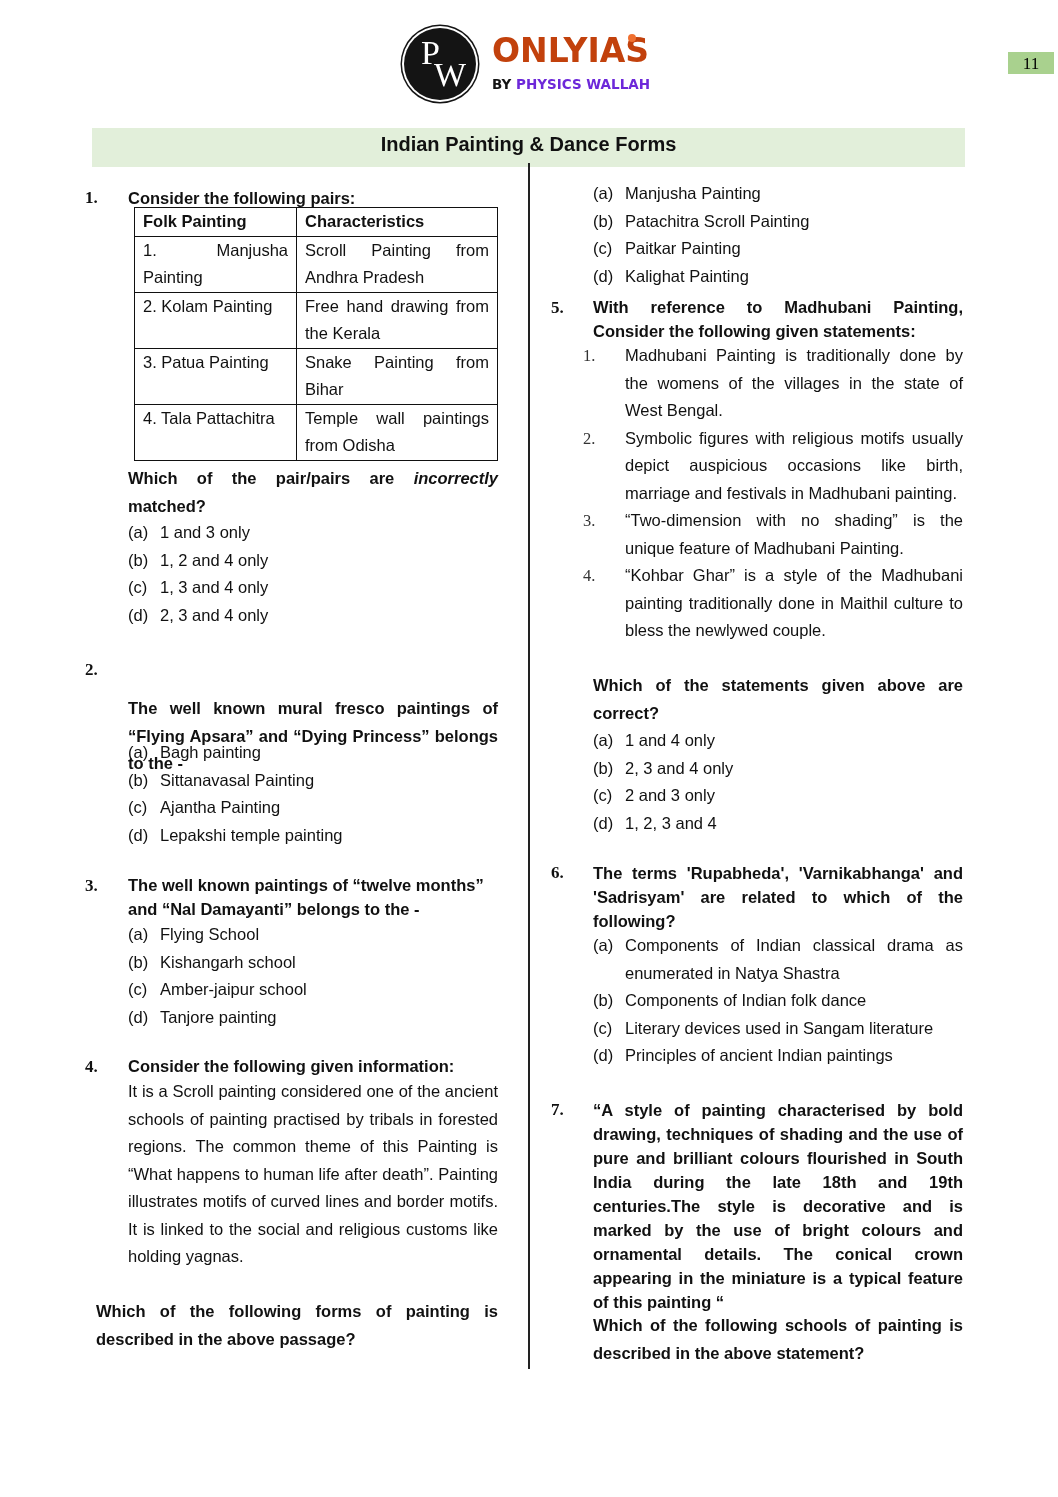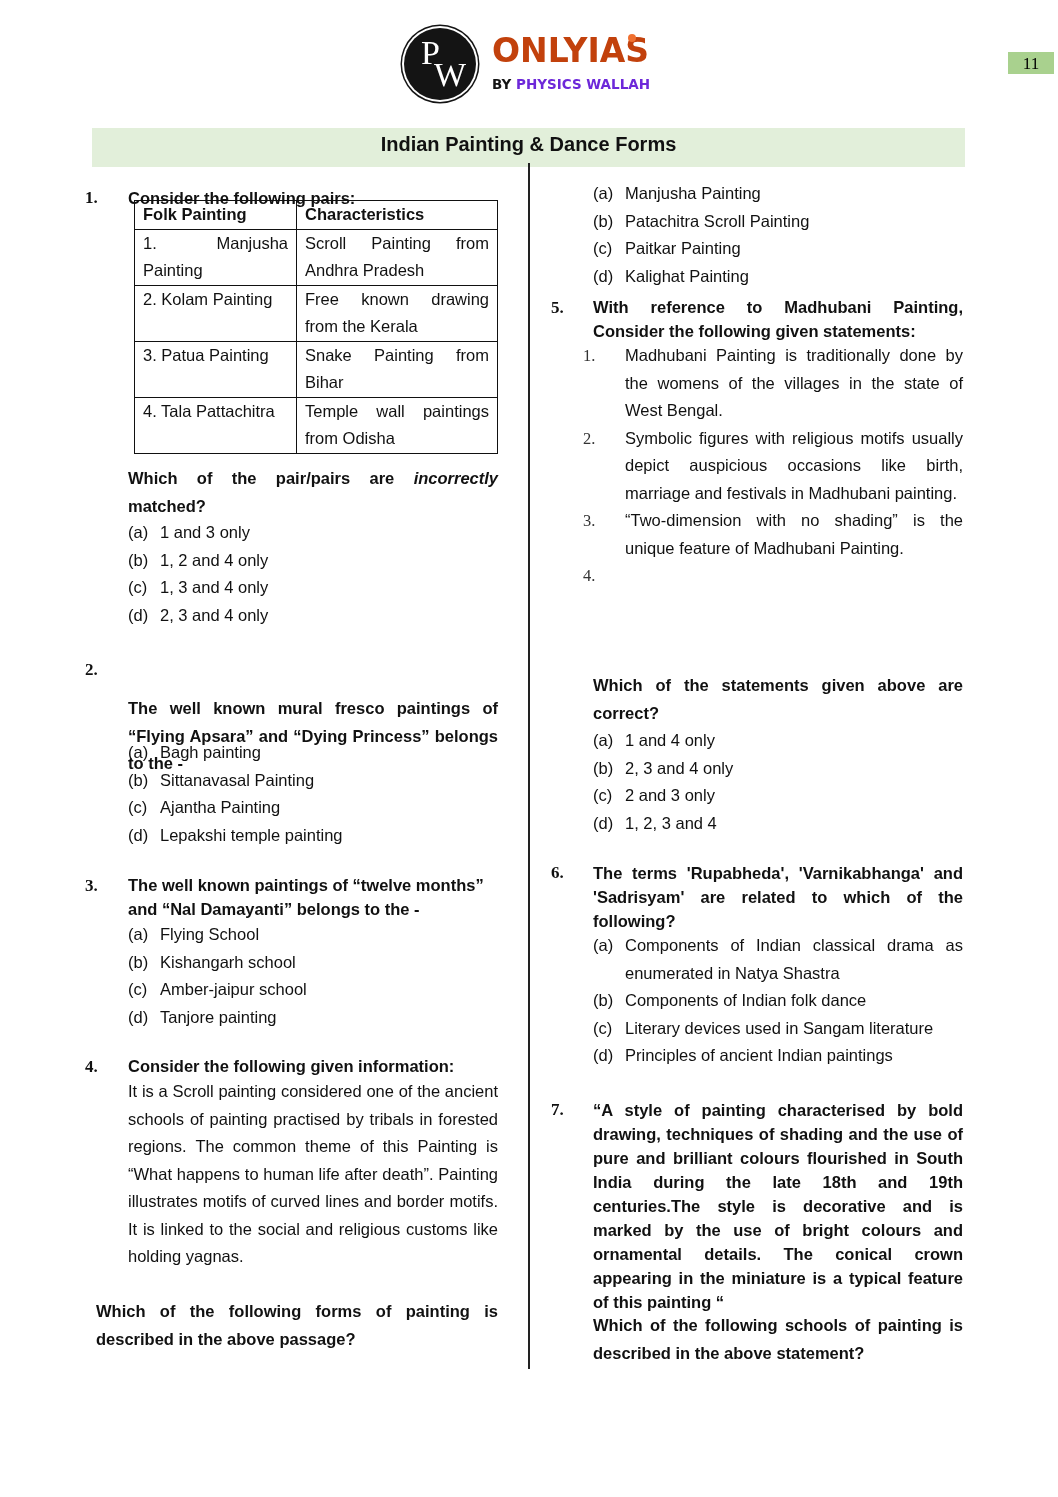--- a/index.html
+++ b/index.html
@@ -49,33 +49,33 @@
 <div class="abs brand-dot"></div>
 <div class="abs by"><span>BY </span><b>PHYSICS WALLAH</b></div>
 <div class="abs pagenum">11</div>
 <div class="abs title-bar">
   <div>Indian Painting &amp; Dance Forms</div>
 </div>
 <div class="abs divider"></div>
 
 <div class="abs qnum" style="left:85px;top:188px;">1.</div>
 <div class="abs t b col-l" style="top:185px;">Consider the following pairs:</div>
-<table class="abs pairs" style="left:134px;top:200px;width:364px;">
+<table class="abs pairs" style="left:134px;top:207px;width:364px;">
   <tbody>
       <tr>
     <td class="h" style="width:145px;">Folk Painting</td>
     <td class="h">Characteristics</td>
   </tr>
   <tr>
     <td>1. Manjusha Painting</td>
     <td>Scroll Painting from Andhra Pradesh</td>
   </tr>
   <tr>
     <td>2. Kolam Painting</td>
-    <td>Free known drawing from the Kerala</td>
+    <td>Free hand drawing from the Kerala</td>
   </tr>
   <tr>
     <td>3. Patua Painting</td>
     <td>Snake Painting from Bihar</td>
   </tr>
   <tr>
     <td>4. Tala Pattachitra</td>
     <td>Temple wall paintings from Odisha</td>
   </tr>
 </tbody>
@@ -176,20 +176,21 @@
   <div class="stm">
       <span class="n">2.</span>
       <span class="just">Symbolic figures with religious motifs usually depict auspicious occasions like birth, marriage and festivals in Madhubani painting.</span>
     </div>
   <div class="stm">
       <span class="n">3.</span>
       <span class="just">“Two-dimension with no shading” is the unique feature of Madhubani Painting.</span>
     </div>
   <div class="stm">
       <span class="n">4.</span>
+      <span class="just">“Kohbar Ghar” is a style of the Madhubani painting traditionally done in Maithil culture to bless the newlywed couple.</span>
     </div>
 </div>
 <div class="abs t b col-r just" style="top:672px;">Which of the statements given above are correct?</div>
 <div class="abs col-r" style="top:727px;">
   <div class="opt">
       <span class="l">(a)</span>
       <span>1 and 4 only</span>
     </div>
   <div class="opt">
       <span class="l">(b)</span>

